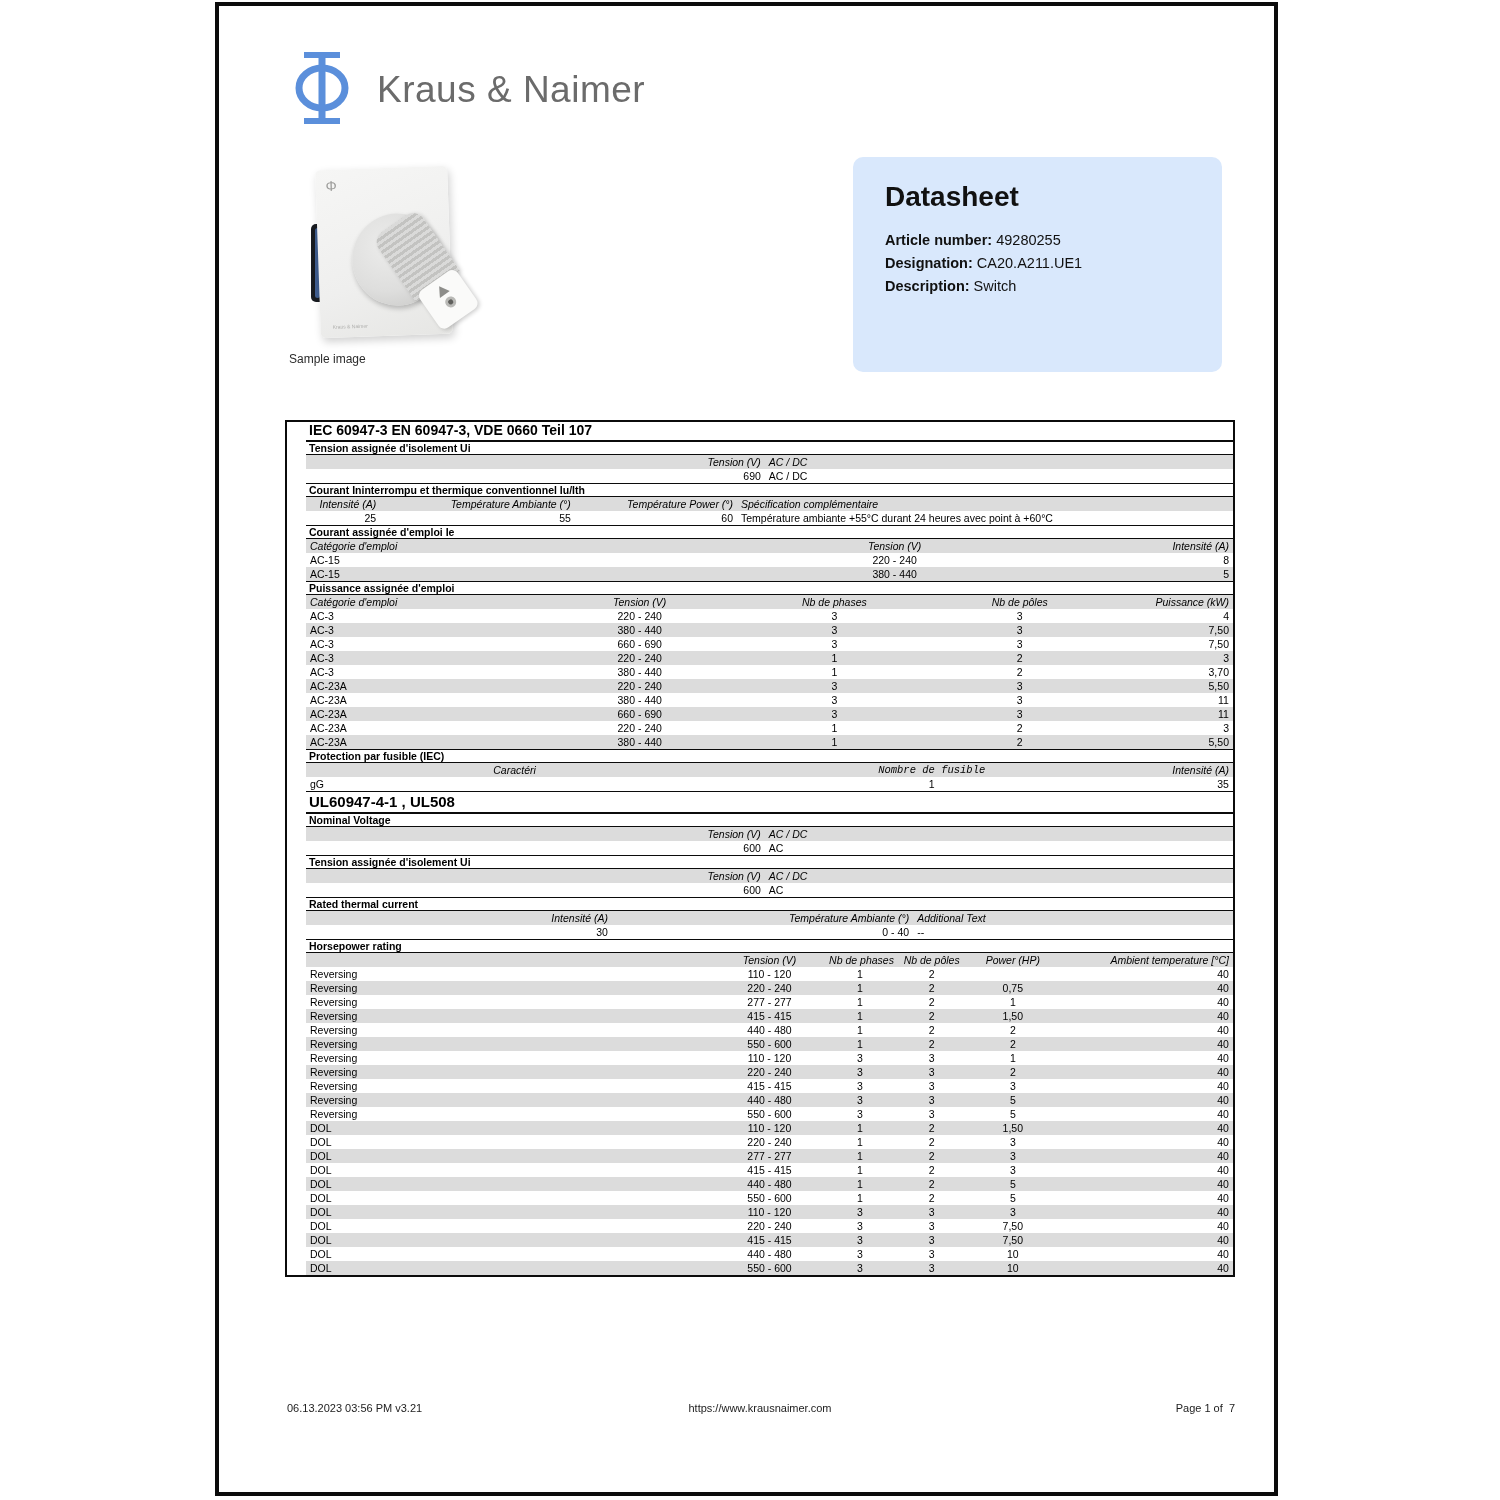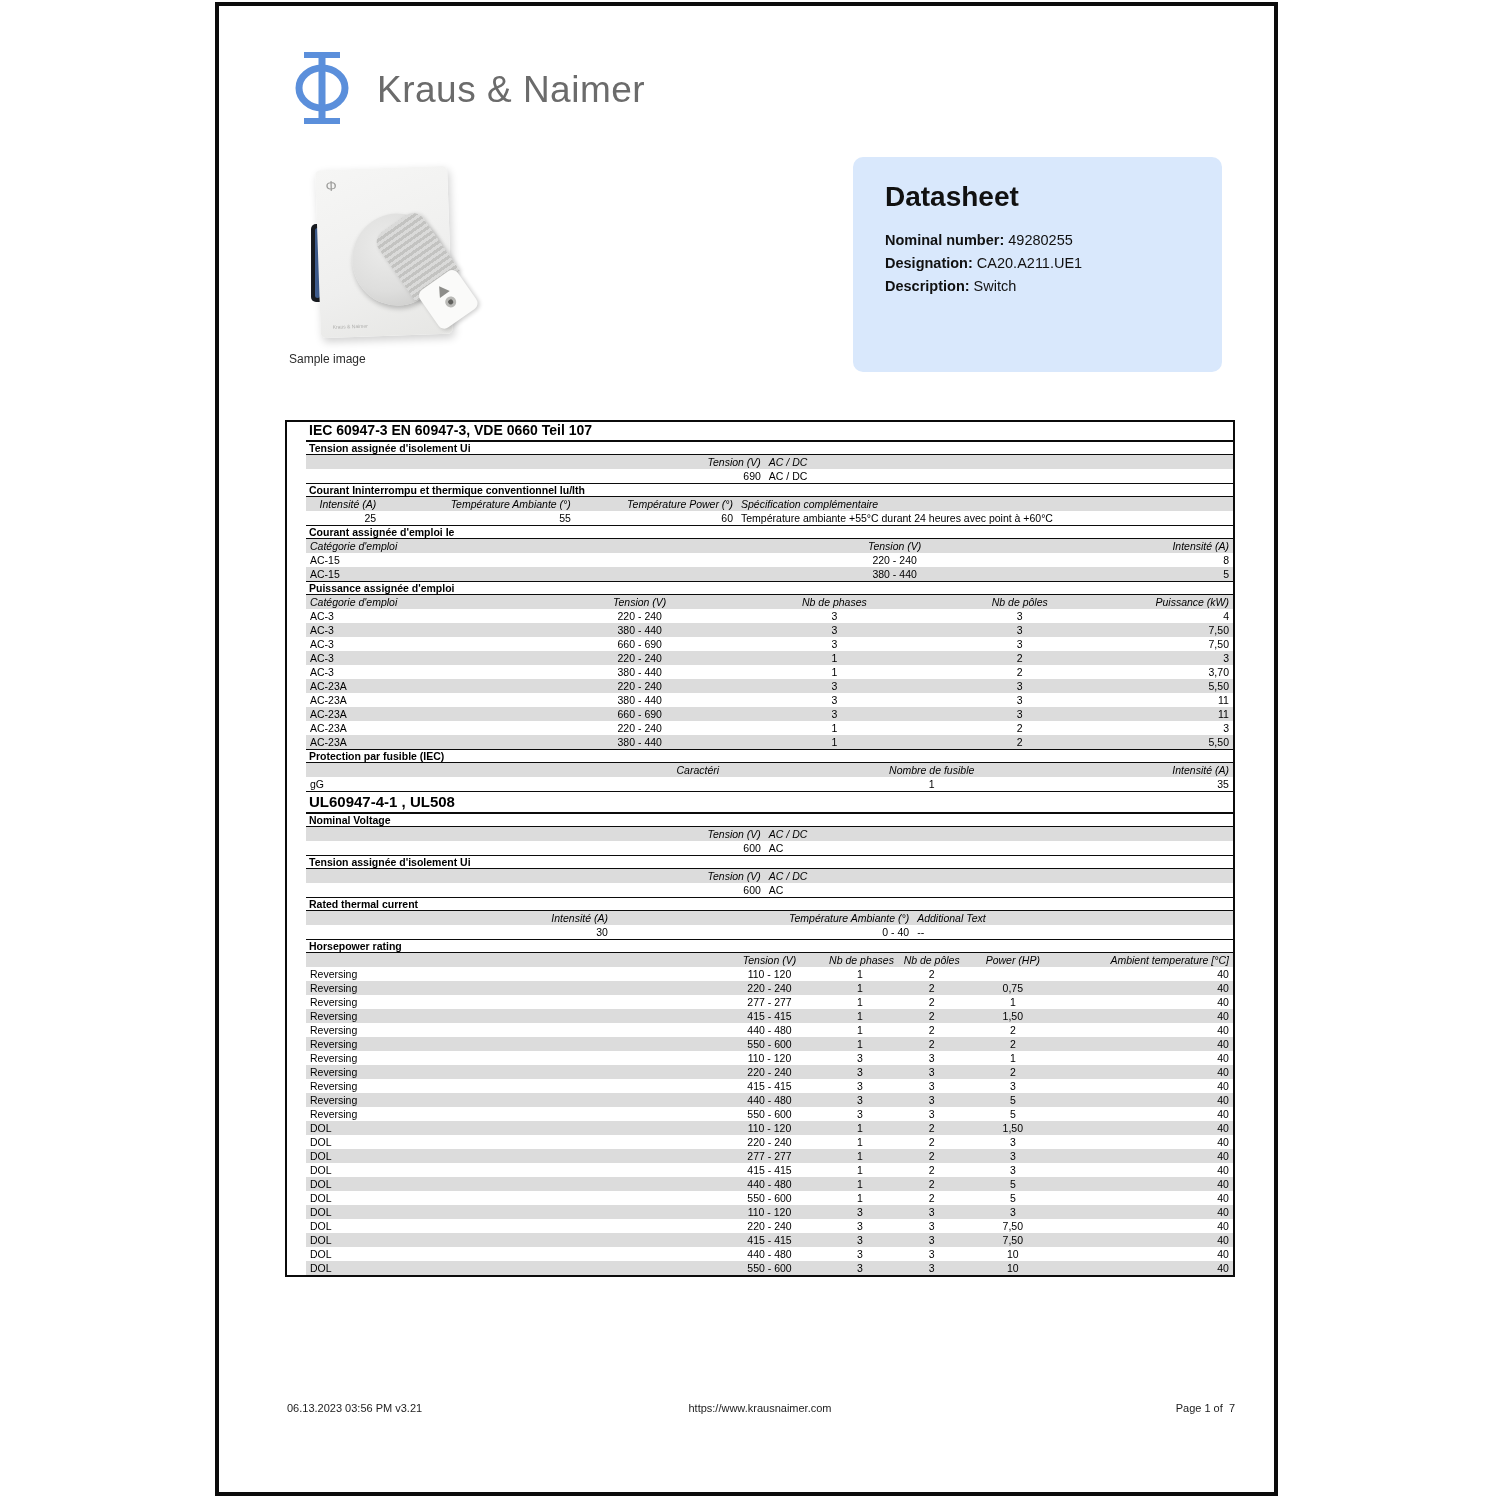--- a/index.html
+++ b/index.html
@@ -93,21 +93,21 @@
           </div>
         </div>
         <span class="plate-brand">Kraus &amp; Naimer</span>
       </div>
     </div>
     <div class="sample-caption">Sample image</div>
 
     <div class="ds-panel">
       <div class="ds-title">Datasheet</div>
       <div class="ds-fields">
-        <div class="ds-field"><b>Nominal number:</b><span> 49280255</span></div>
+        <div class="ds-field"><b>Article number:</b><span> 49280255</span></div>
         <div class="ds-field"><b>Designation:</b><span> CA20.A211.UE1</span></div>
         <div class="ds-field"><b>Description:</b><span> Switch</span></div>
       </div>
     </div>
 
     <div class="spec-table">
         <div class="sec-title large">IEC 60947-3 EN 60947-3, VDE 0660 Teil 107</div>
         <div class="sec-title">Tension assignée d'isolement Ui</div>
         <div>
           <div class="row head">
@@ -228,22 +228,22 @@
             <div class="cell" style="width: 25%; text-align: left;">AC-23A</div>
             <div class="cell" style="width: 22%; text-align: center;">380 - 440</div>
             <div class="cell" style="width: 20%; text-align: center;">1</div>
             <div class="cell" style="width: 20%; text-align: center;">2</div>
             <div class="cell" style="width: 13%; text-align: right;">5,50</div>
           </div>
         </div>
         <div class="sec-title">Protection par fusible (IEC)</div>
         <div>
           <div class="row head">
-            <div class="cell" style="width: 45%; text-align: right; font-style: italic;">Caractéri</div>
-            <div class="cell" style="width: 45%; text-align: center;">Nombre de fusible</div>
+            <div class="cell" style="width: 45%; text-align: center; font-style: italic;">Caractéri</div>
+            <div class="cell" style="width: 45%; text-align: center; font-family: Liberation Mono, monospace;">Nombre de fusible</div>
             <div class="cell" style="width: 10%; text-align: right;">Intensité (A)</div>
           </div>
           <div class="row plain">
             <div class="cell" style="width: 45%; text-align: left;">gG</div>
             <div class="cell" style="width: 45%; text-align: center;">1</div>
             <div class="cell" style="width: 10%; text-align: right;">35</div>
           </div>
         </div>
         <div class="sec-title xlarge">UL60947-4-1 , UL508</div>
         <div class="sec-title">Nominal Voltage</div>

